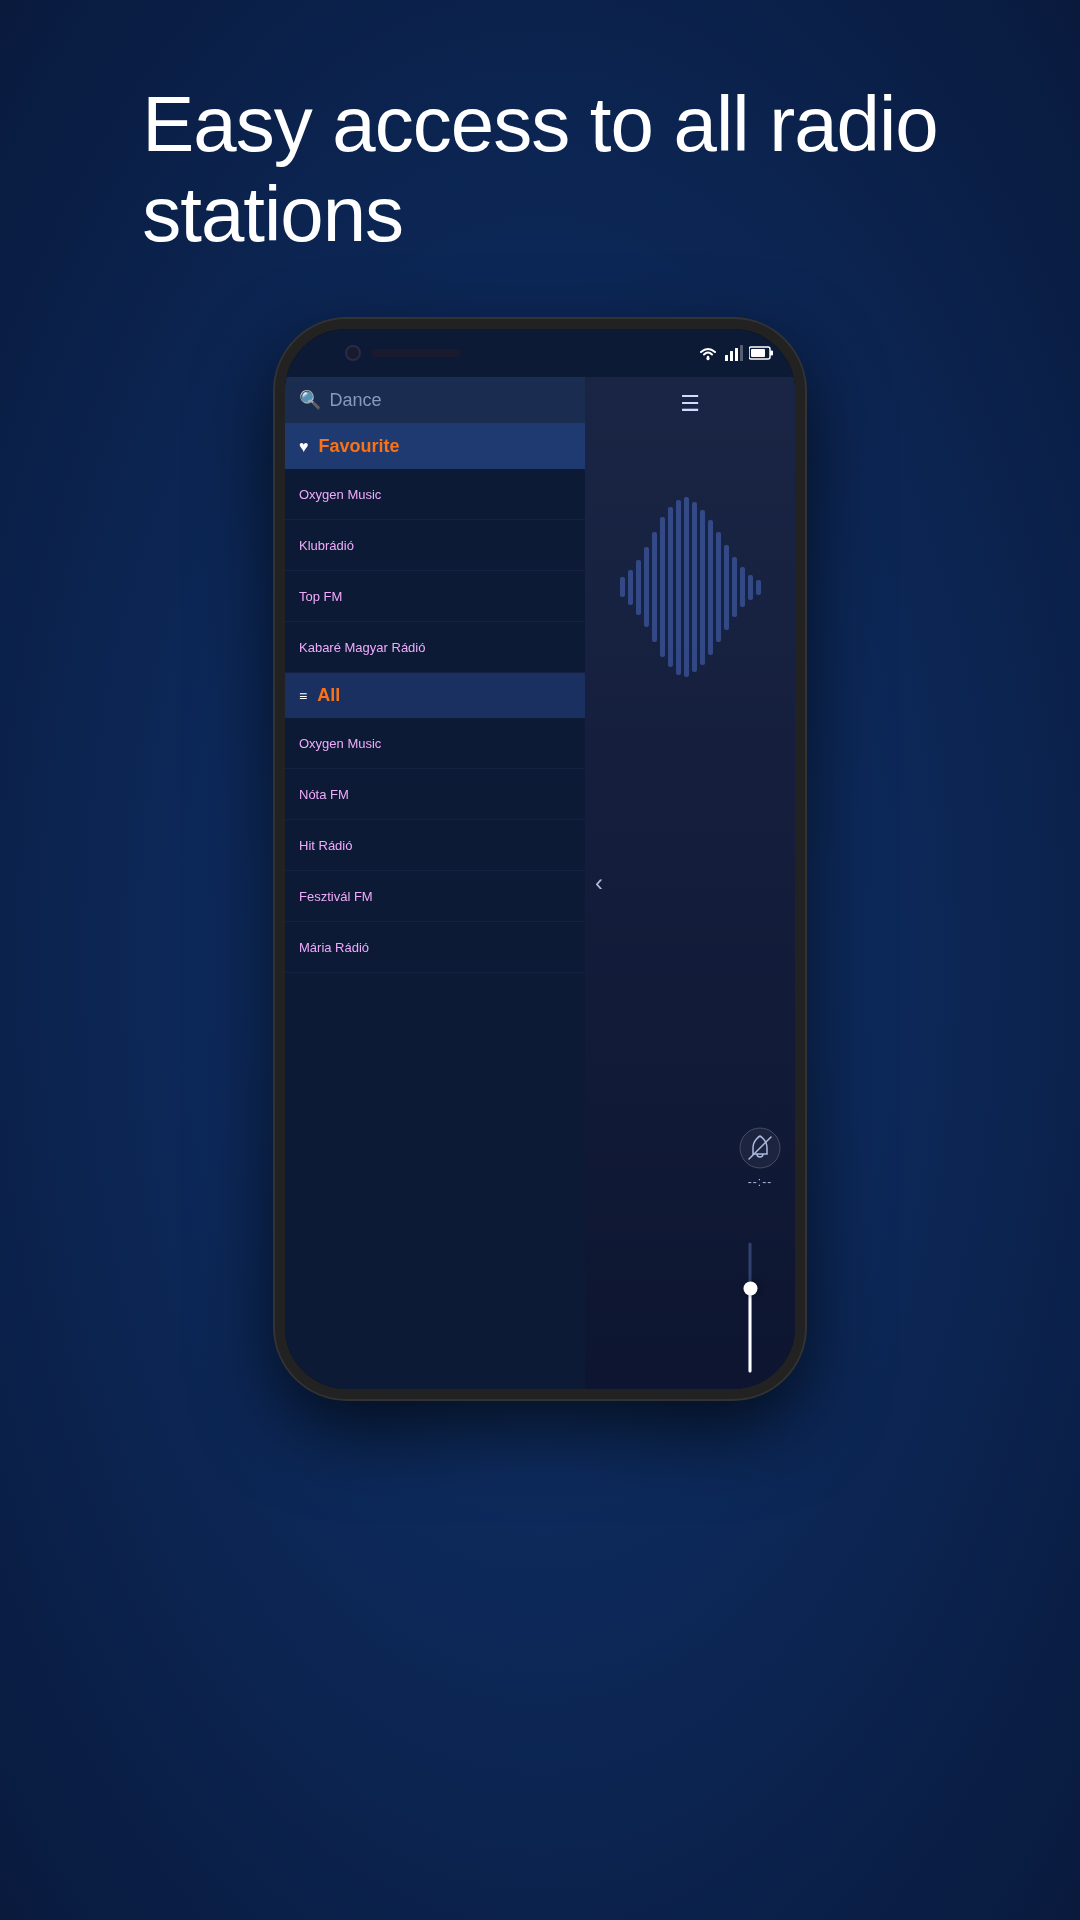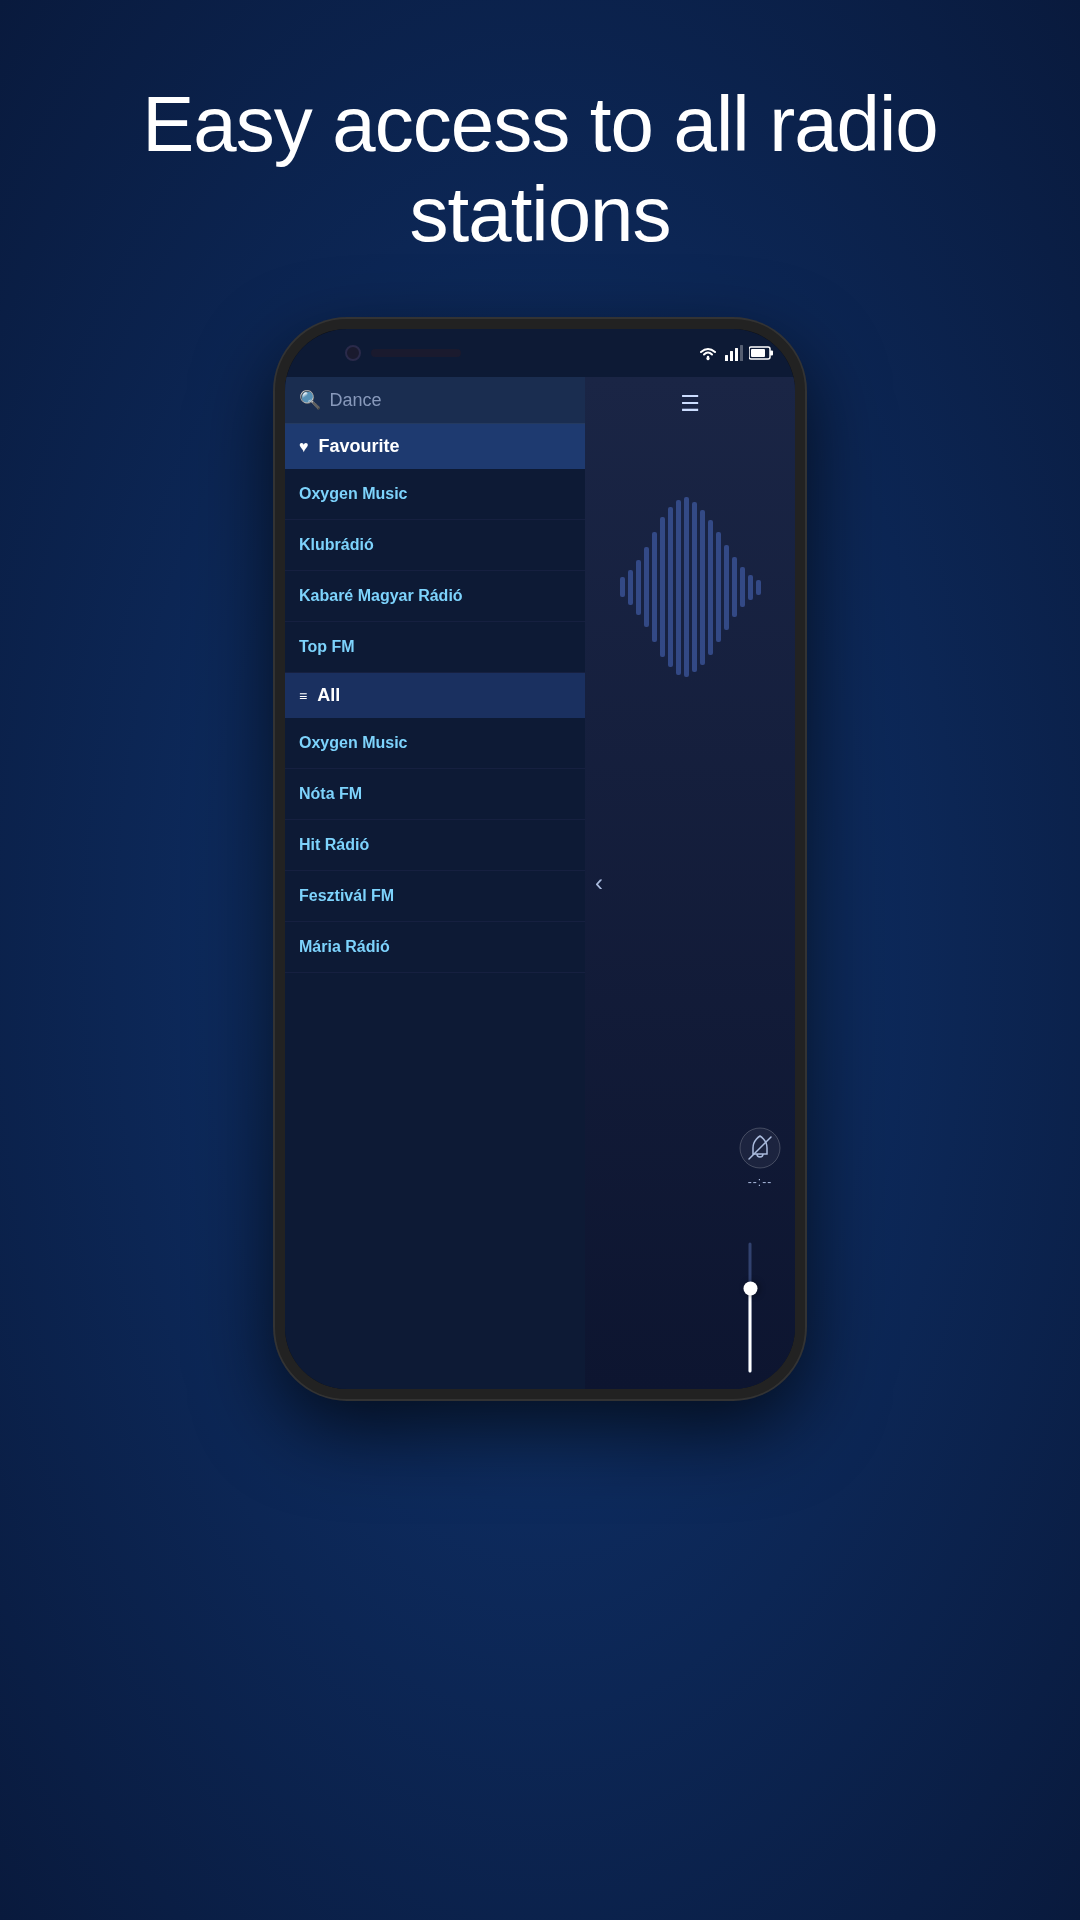--- a/index.html
+++ b/index.html
@@ -12,21 +12,20 @@
       flex-direction: column;
       align-items: center;
       font-family: 'Segoe UI', Arial, sans-serif;
       overflow: hidden;
     }
 
     .headline {
       color: #ffffff;
       font-size: 78px;
       font-weight: 300;
-      text-align: center;
       margin-top: 80px;
       line-height: 1.15;
       padding: 0 60px;
       letter-spacing: -1px;
     }
 
     
     .phone-wrapper {
       margin-top: 60px;
       position: relative;
@@ -138,21 +137,21 @@
       padding: 12px 14px;
       background: #1a3060;
       gap: 10px;
     }
 
     .section-header.favourite {
       background: #1e3a70;
     }
 
     .section-label {
-      color: #ffffff;
+      color: #f97316;
       font-size: 18px;
       font-weight: 600;
     }
 
     .heart-icon {
       color: #ffffff;
       font-size: 16px;
     }
 
     .list-icon {
@@ -161,23 +160,23 @@
     }
 
     
     .list-item {
       padding: 16px 14px;
       border-bottom: 1px solid #162040;
       cursor: pointer;
     }
 
     .list-item-text {
-      color: #7dd3fc;
-      font-size: 16px;
-      font-weight: 700;
+      color: #f0abfc;
+      font-size: 13px;
+      font-weight: 400;
     }
 
     
     .right-panel {
       flex: 1;
       background: linear-gradient(180deg, #1a2545 0%, #0d1530 100%);
       position: relative;
       display: flex;
       flex-direction: column;
       align-items: center;
@@ -306,24 +305,24 @@
           <span class="section-label">Favourite</span>
         </div>
 
         <div class="list-item">
           <span class="list-item-text">Oxygen Music</span>
         </div>
         <div class="list-item">
           <span class="list-item-text">Klubrádió</span>
         </div>
         <div class="list-item">
+          <span class="list-item-text">Top FM</span>
+        </div>
+        <div class="list-item">
           <span class="list-item-text">Kabaré Magyar Rádió</span>
-        </div>
-        <div class="list-item">
-          <span class="list-item-text">Top FM</span>
         </div>
 
         <div class="section-header">
           <span class="list-icon">≡</span>
           <span class="section-label">All</span>
         </div>
 
         <div class="list-item">
           <span class="list-item-text">Oxygen Music</span>
         </div>

